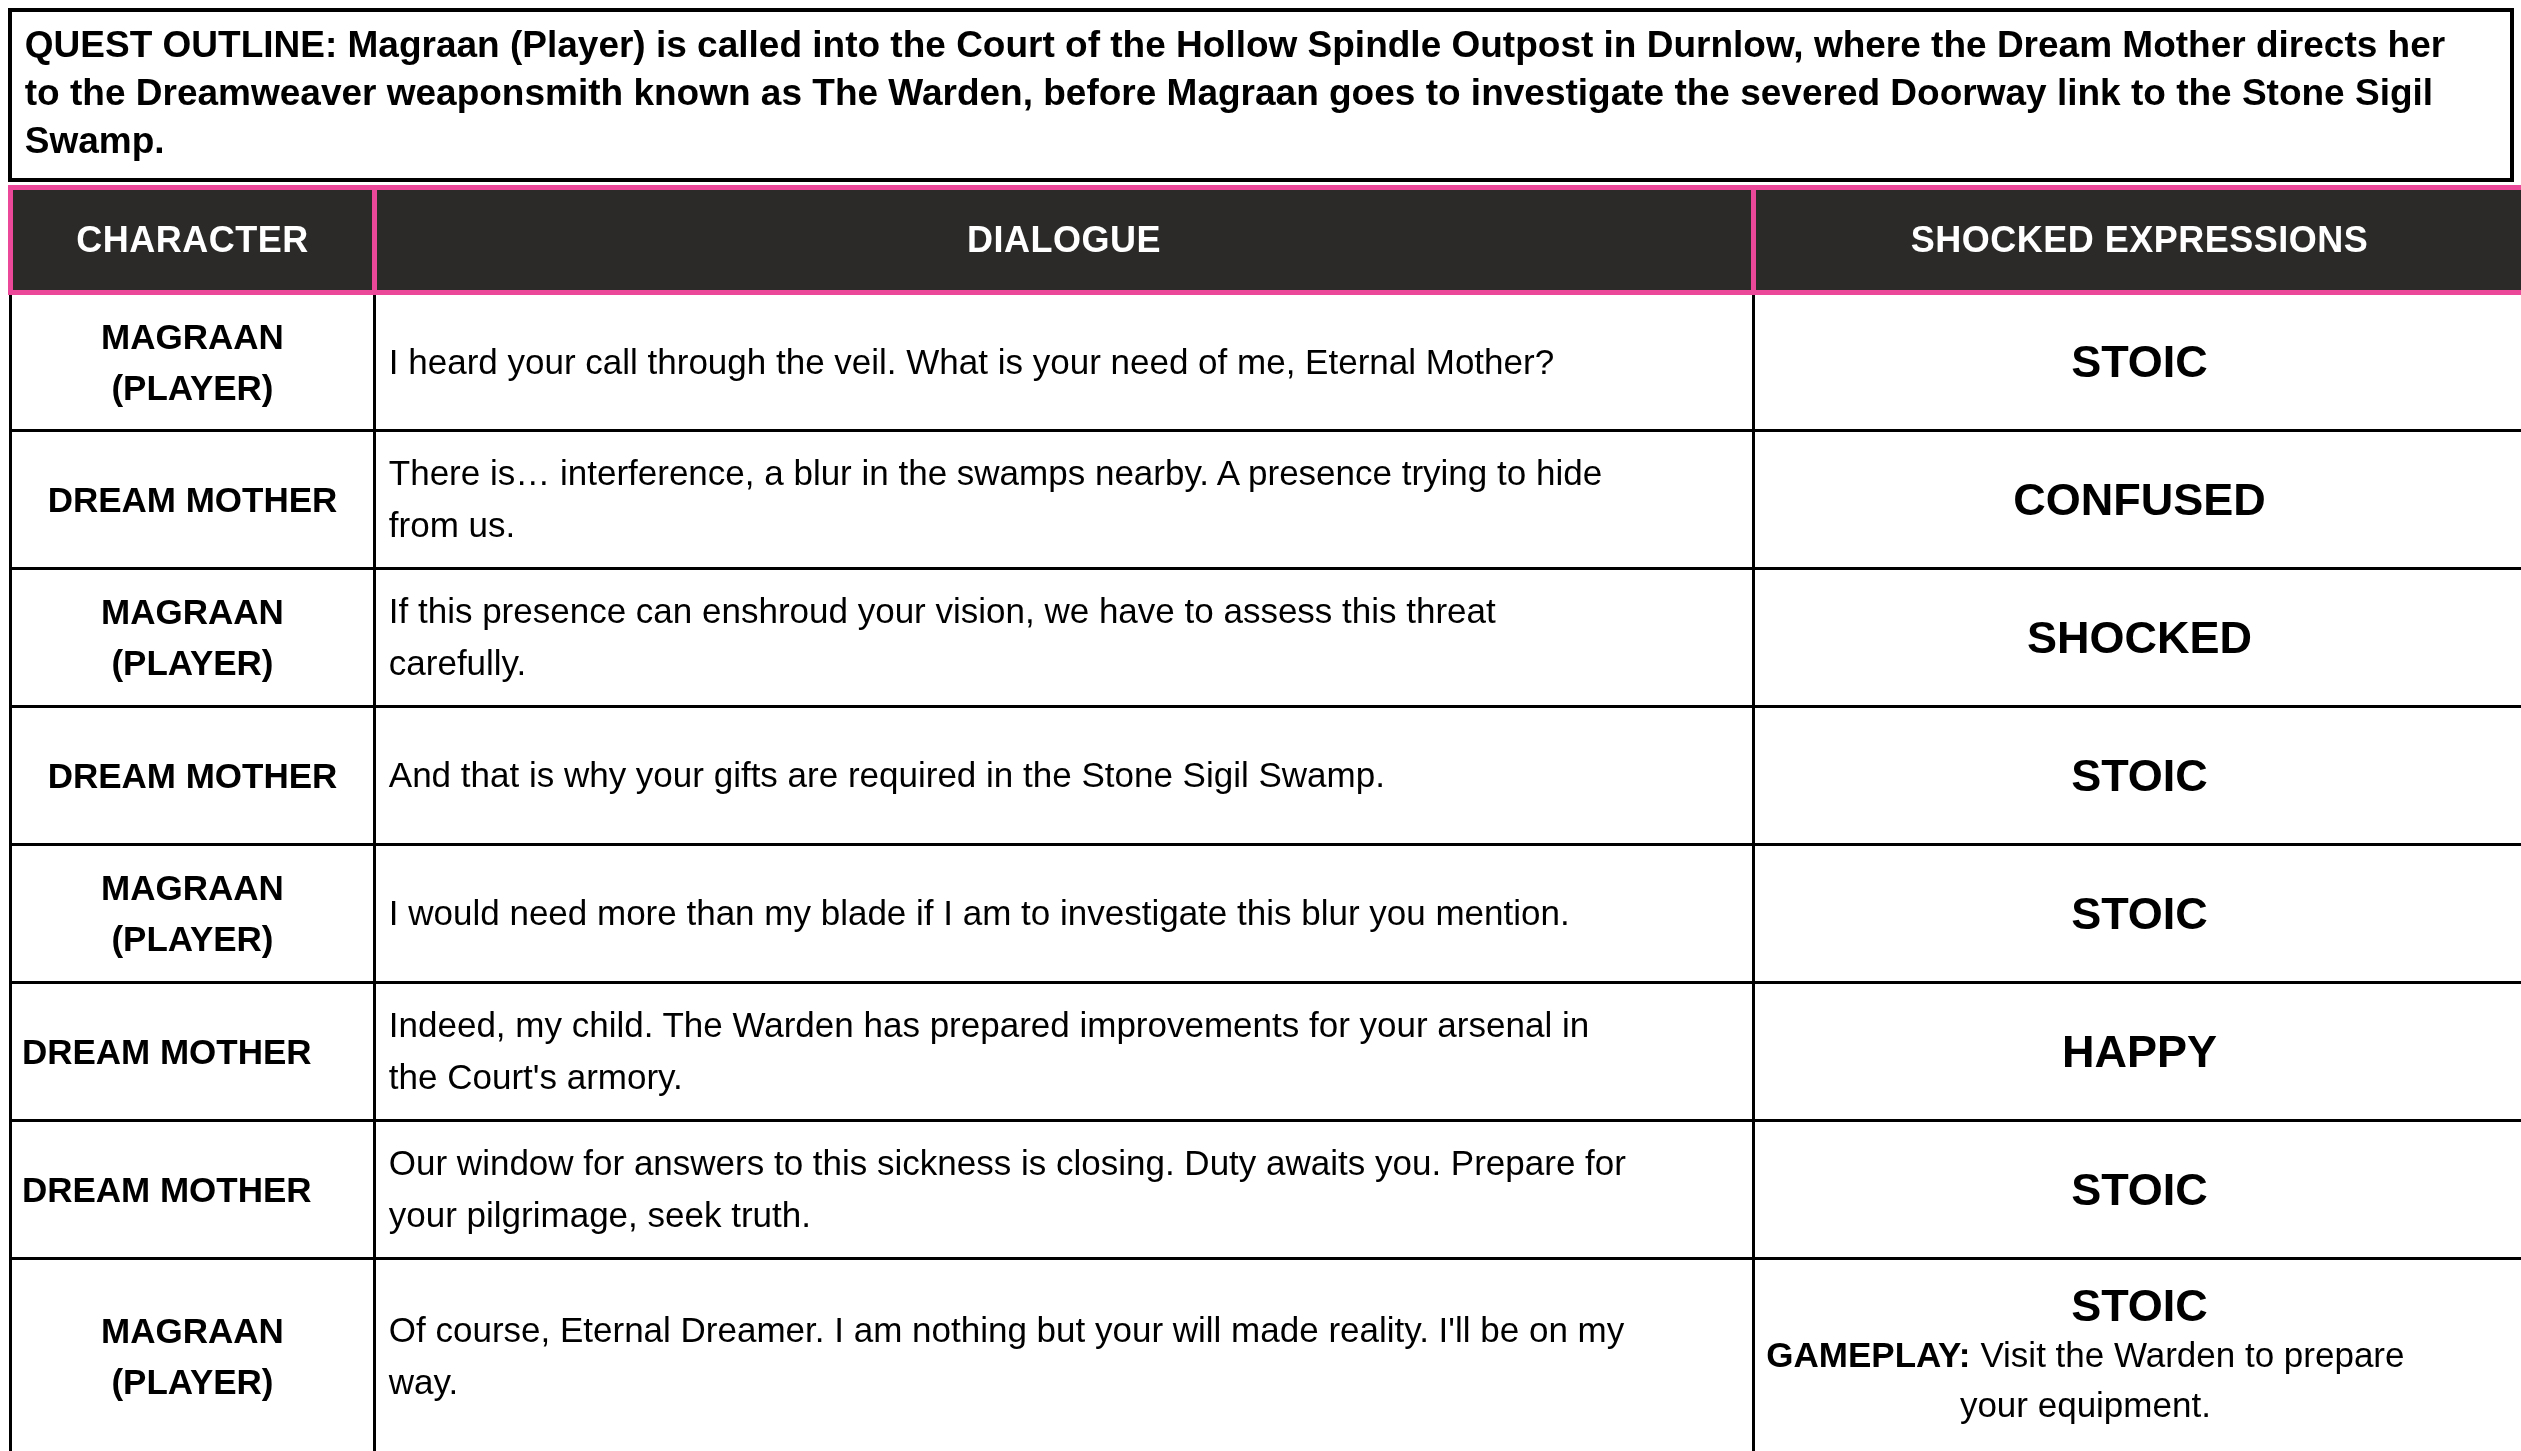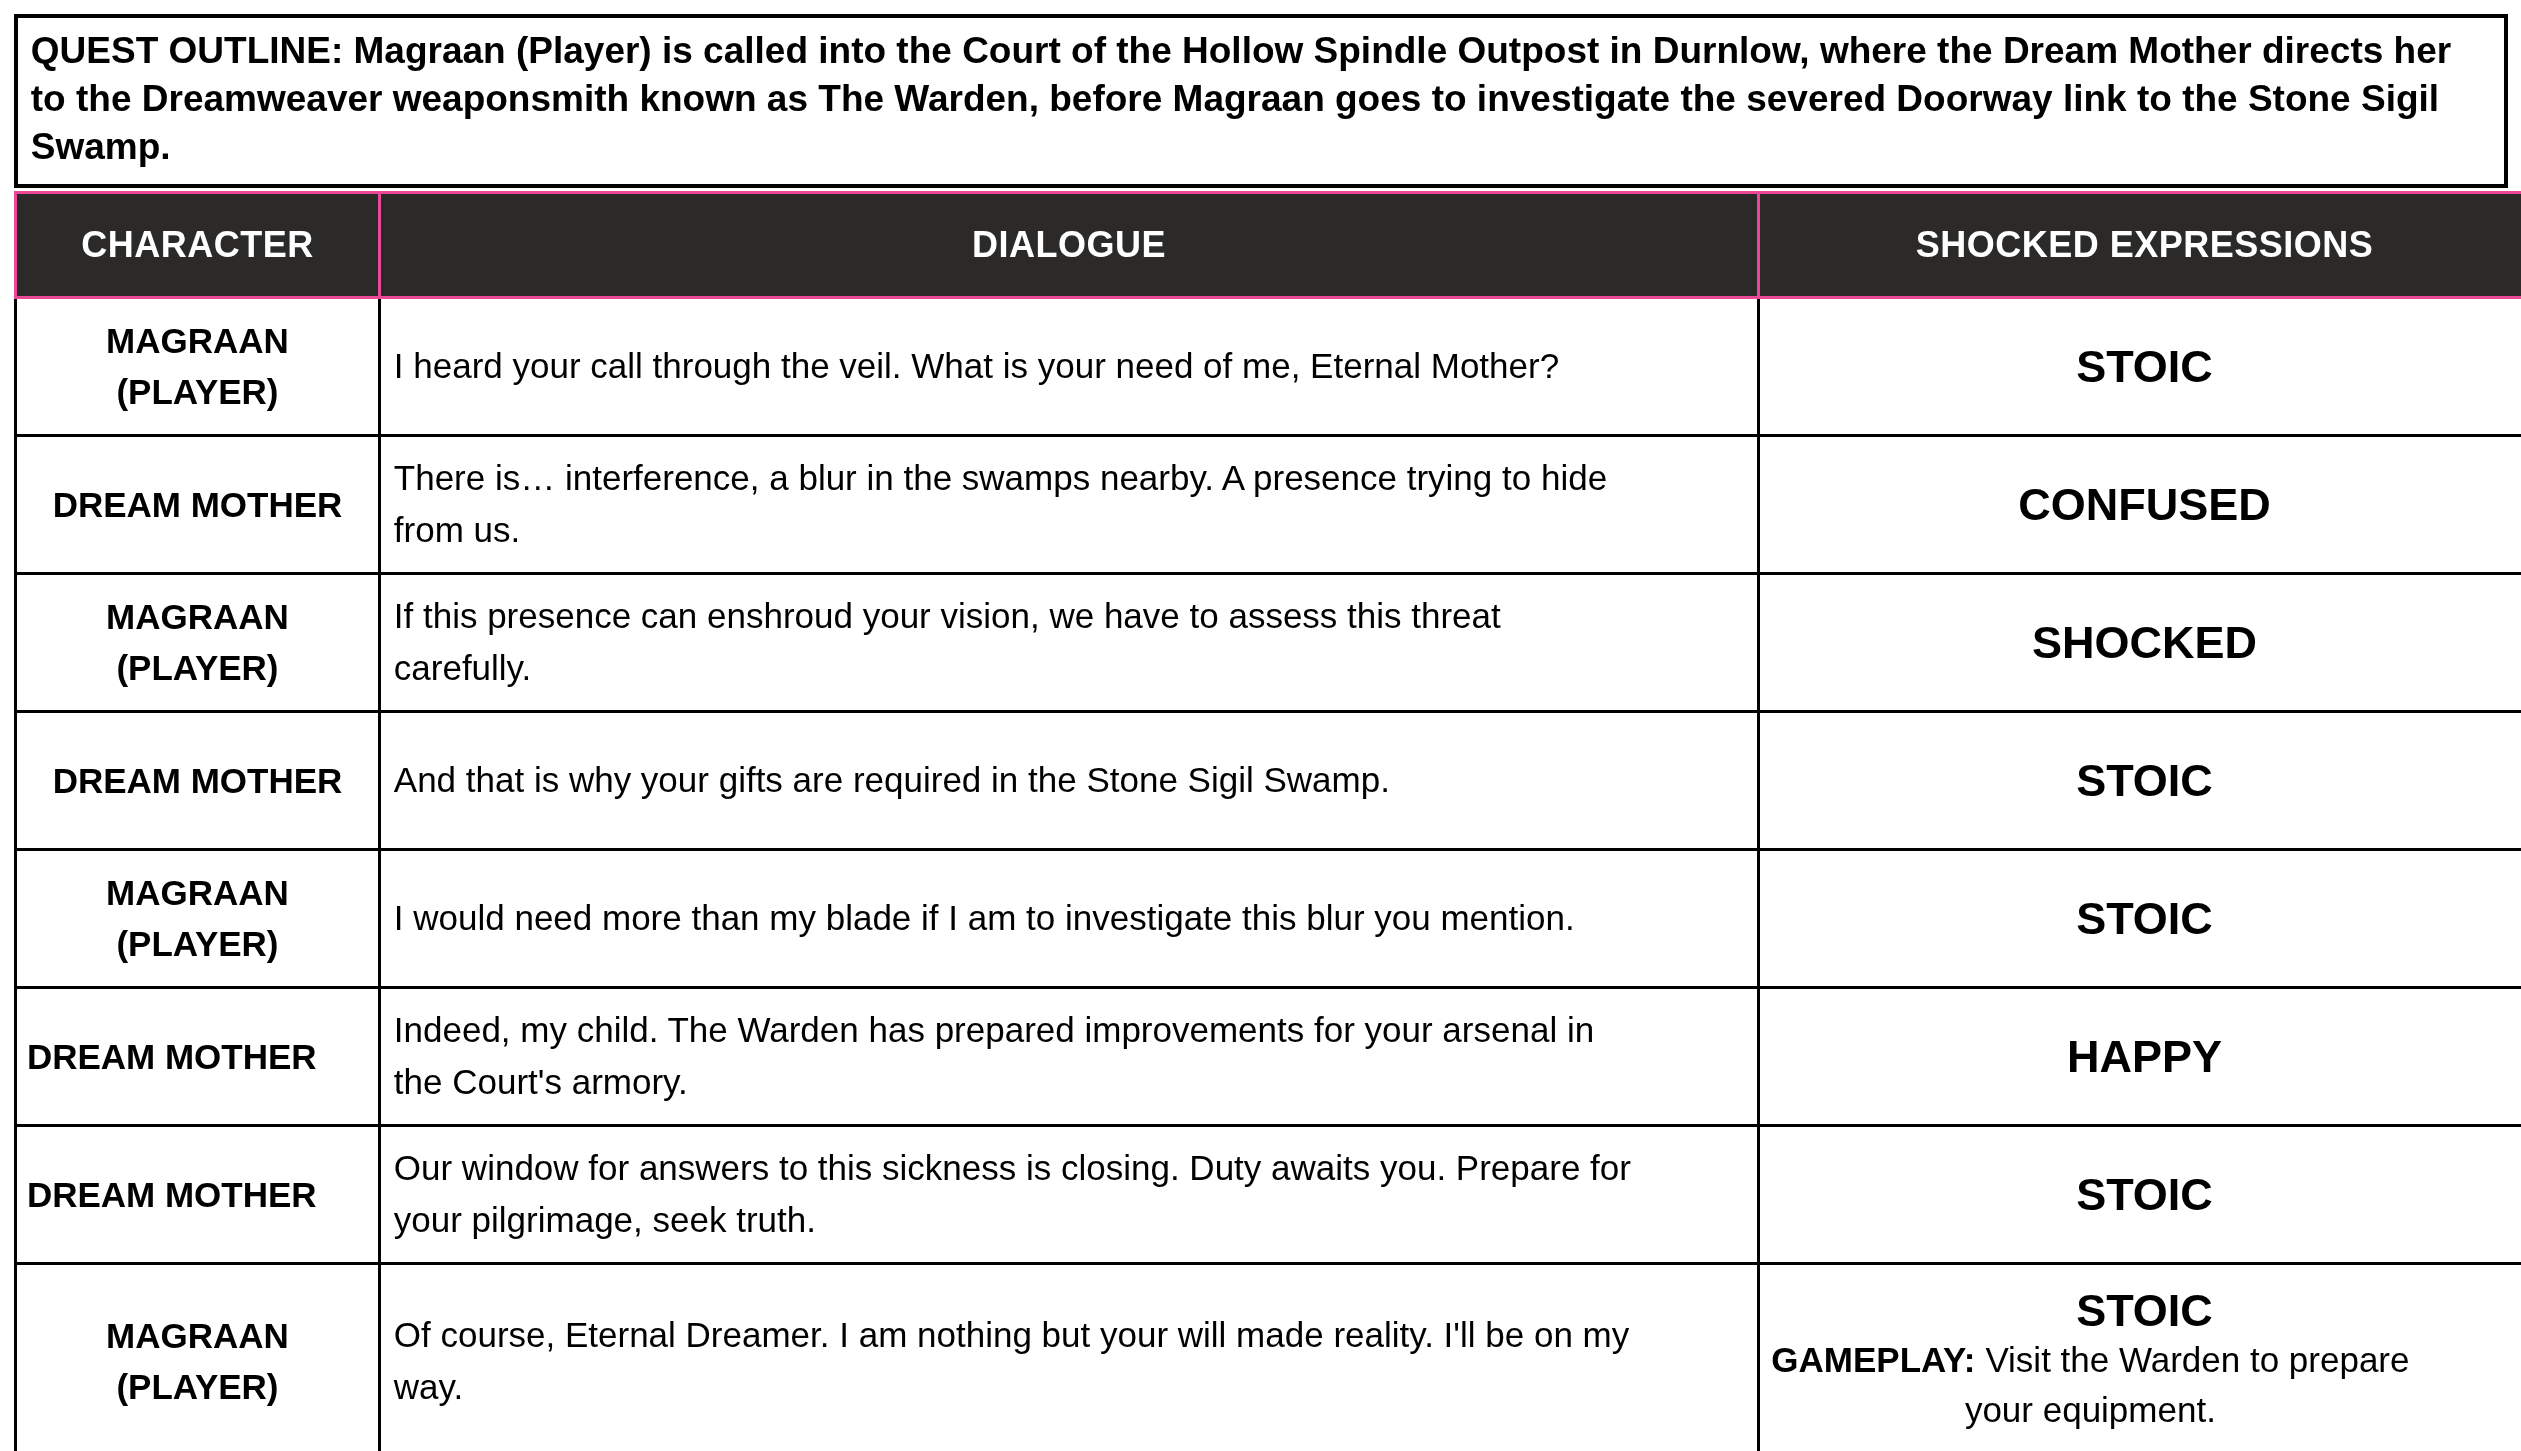--- a/index.html
+++ b/index.html
@@ -2,21 +2,21 @@
 <html><head>
 <meta charset="utf-8">
 <style>
   * { box-sizing: border-box; }
   html, body { margin: 0; padding: 0; background: #ffffff; }
   body {
     width: 2522px; height: 1451px;
     font-family: "Liberation Sans", sans-serif;
     color: #000;
   }
-  .page { width: 2522px; height: 1086px; padding: 14px; background: #fff; }
+  .page { width: 2522px; height: 1086px; padding: 8px; background: #fff; }
 
   
   .quest-outline {
     border: 4.9px solid #000;
     padding: 8.9px 19.7px 12.8px 12.8px;
     font-weight: bold;
     font-size: 37px;
     line-height: 48px;
     background: #fff;
   }
@@ -34,21 +34,21 @@
   table.script col.c-expr { width: 772px; }
 
   table.script th {
     background: #2B2A29;
     color: #fff;
     font-size: 36px;
     font-weight: bold;
     text-align: center;
     vertical-align: middle;
     height: 105px;
-    border: 3px solid #ec4899;
+    border: 5px solid #ec4899;
     letter-spacing: 0.5px;
   }
   table.script td {
     border: 3px solid #000;
     font-size: 35px;
     vertical-align: middle;
     background: #fff;
   }
   table.script tr.row { height: 138px; }
   table.script tr.row.tall { height: 195px; }

